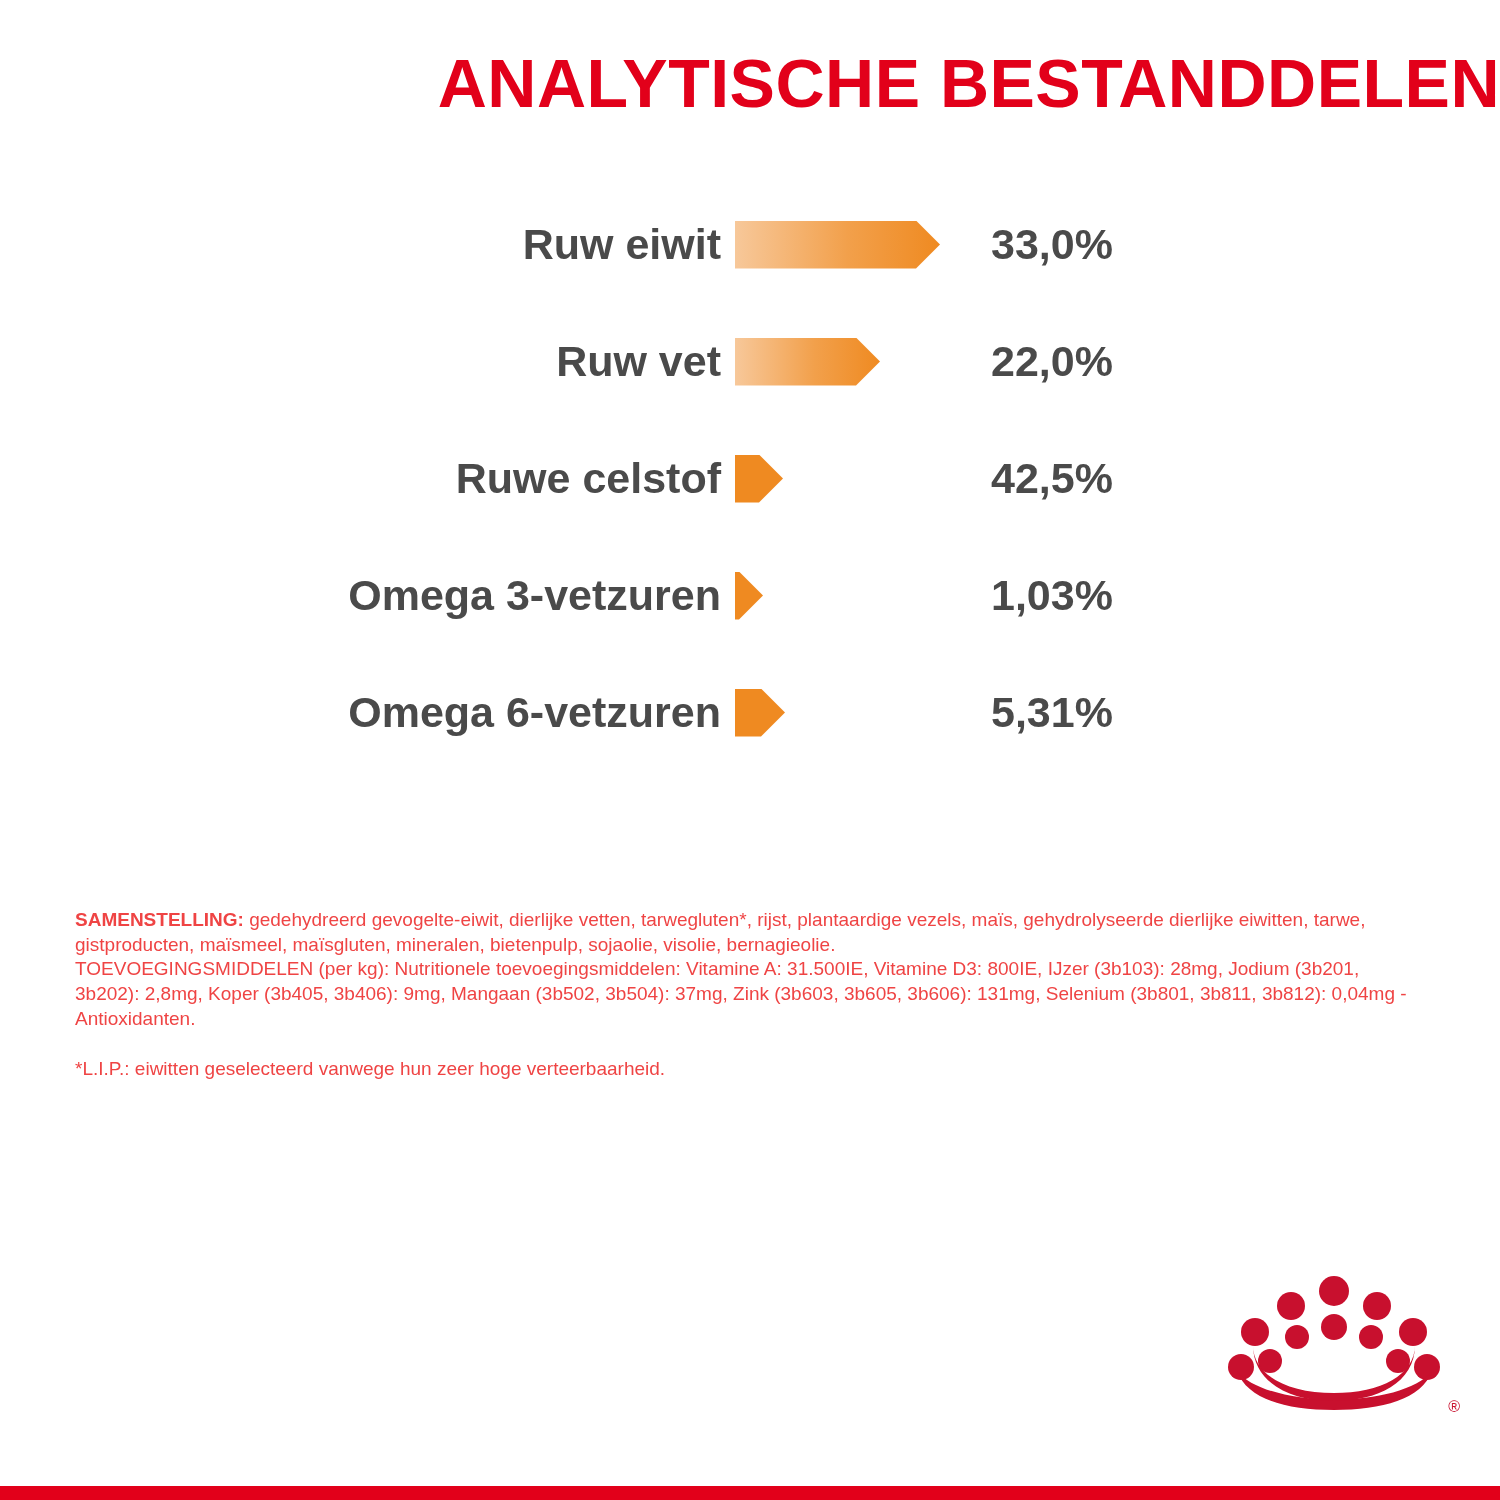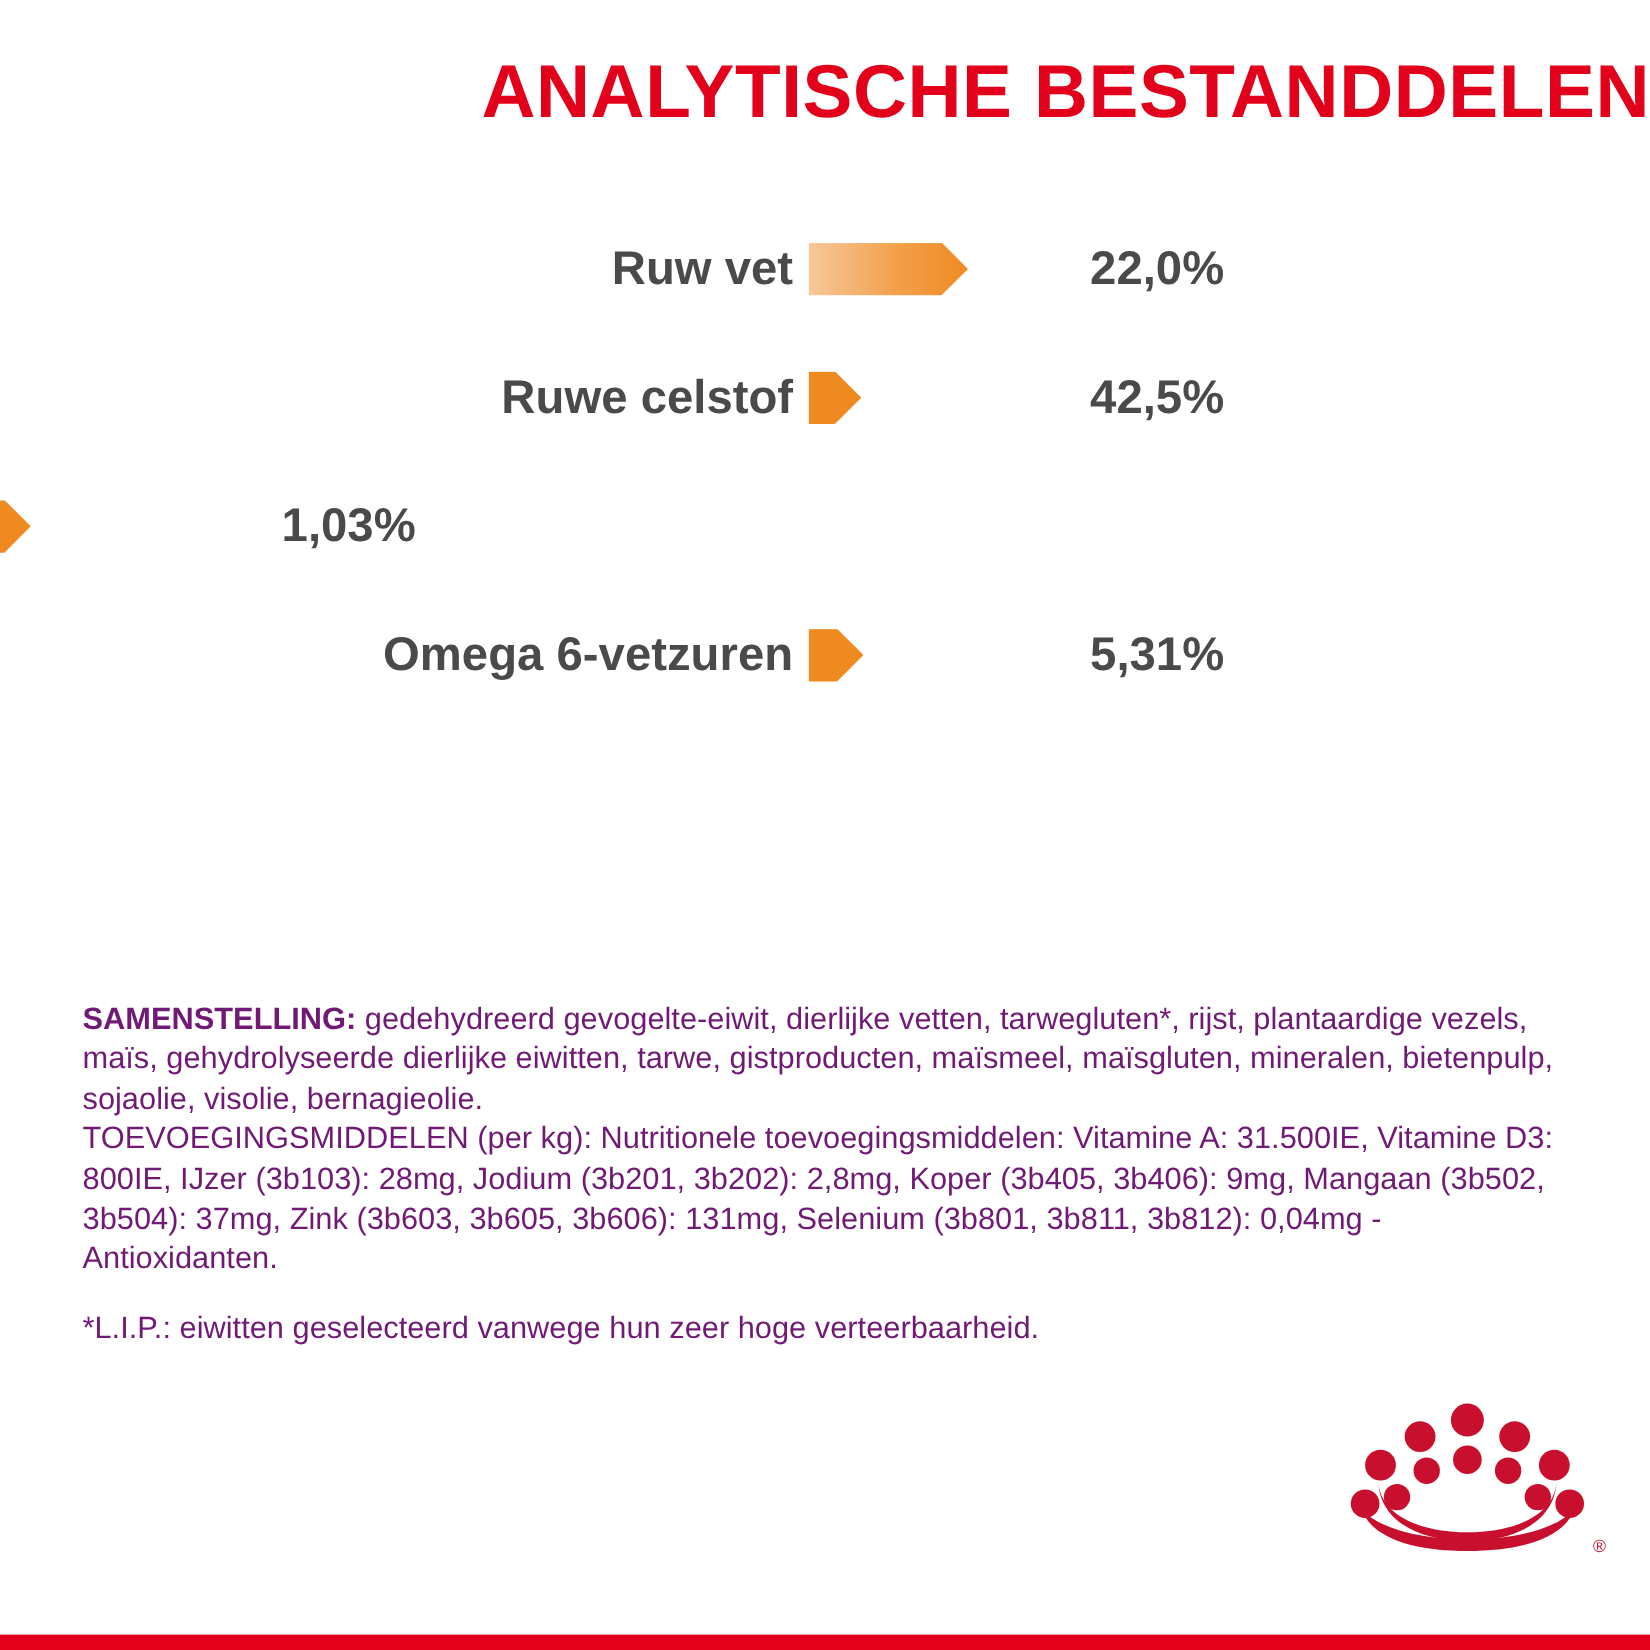--- a/index.html
+++ b/index.html
@@ -78,22 +78,22 @@
     white-space: nowrap;
     padding-left: 16px;
   }
 
   
   .composition {
     position: absolute;
     left: 75px;
     top: 908px;
     width: 1352px;
-    color: #701a75;
-    font-size: 28px;
+    color: #ef4444;
+    font-size: 19px;
     line-height: 1.30;
   }
   .composition .blk { margin: 0 0 0 0; }
   .composition b { font-weight: bold; }
   .composition .spacer { height: 26px; }
   .composition p { margin: 0; }
 
   
   .logo {
     position: absolute;
@@ -123,39 +123,47 @@
 </style>
 </head>
 <body>
 
 <div class="page">
 
   <div class="title">ANALYTISCHE BESTANDDELEN</div>
 
   <div class="chart">
 
+    <div class="row">
+      <div class="row-label">Ruw eiwit</div>
+      <div class="row-bar-wrap">
+        <div class="bar" style="width:205px"></div>
+      </div>
+      <div class="row-value">33,0%</div>
+    </div>
 
     <div class="row">
       <div class="row-label">Ruw vet</div>
       <div class="row-bar-wrap">
         <div class="bar" style="width:145px"></div>
       </div>
       <div class="row-value">22,0%</div>
     </div>
 
 
     <div class="row">
       <div class="row-label">Ruwe celstof</div>
       <div class="row-bar-wrap">
         <div class="bar short" style="width:48px"></div>
       </div>
       <div class="row-value">42,5%</div>
     </div>
 
     <div class="row">
+      <div class="row-label">Omega 3-vetzuren</div>
       <div class="row-bar-wrap">
         <div class="bar short" style="width:28px"></div>
       </div>
       <div class="row-value">1,03%</div>
     </div>
 
     <div class="row">
       <div class="row-label">Omega 6-vetzuren</div>
       <div class="row-bar-wrap">
         <div class="bar short" style="width:50px"></div>

